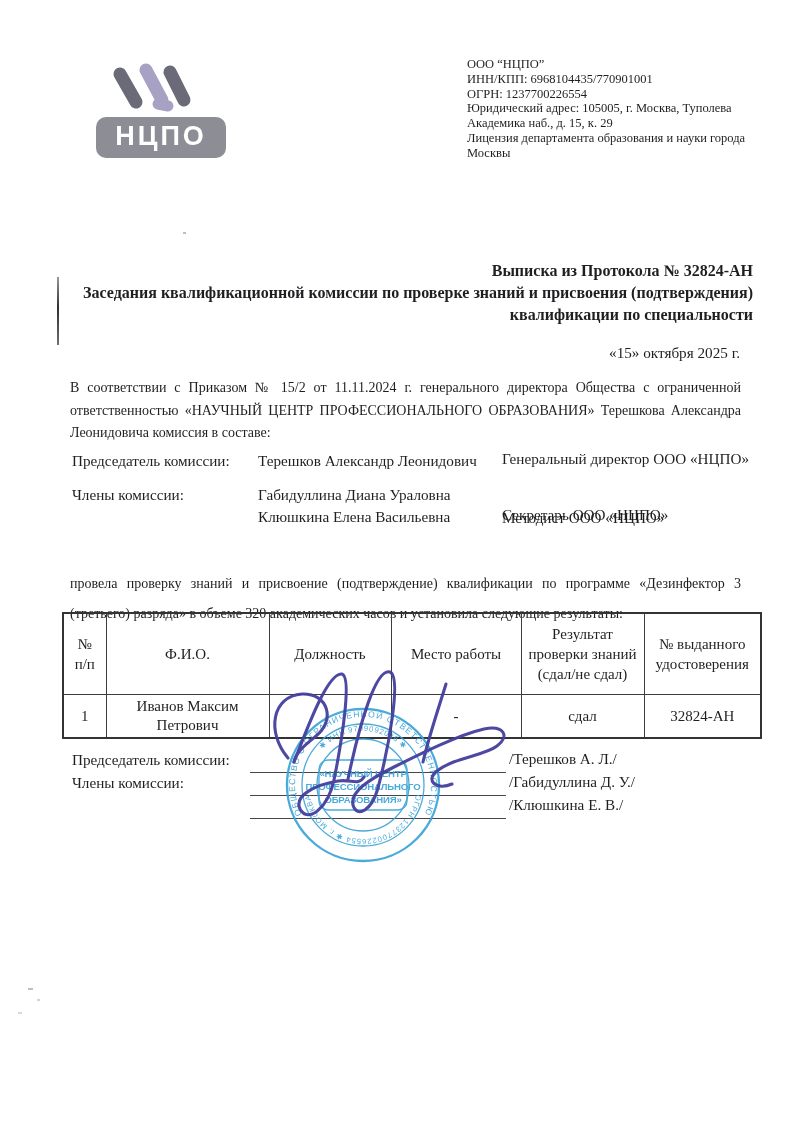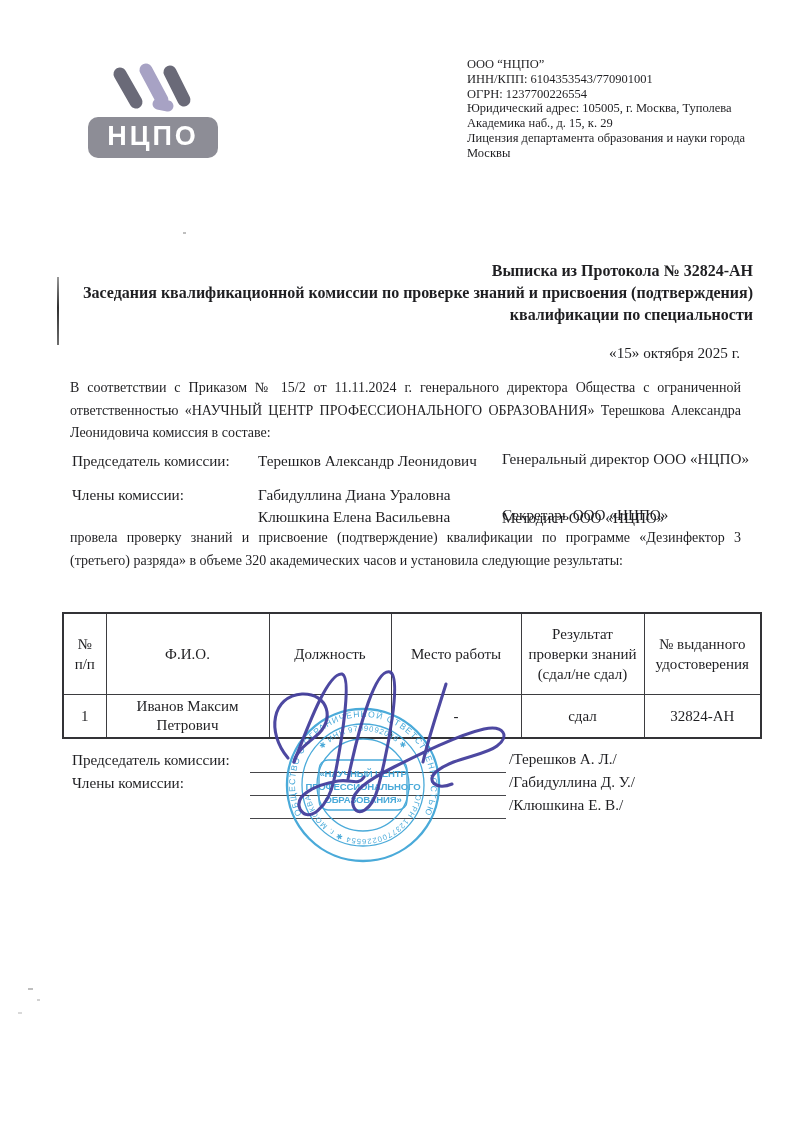--- a/index.html
+++ b/index.html
@@ -4,40 +4,40 @@
 <style>
   html,body{margin:0;padding:0;background:#ffffff;}
   .page{
     position:relative;width:793px;height:1122px;background:#ffffff;
     font-family:"Liberation Serif", serif;color:#1f1f22;overflow:hidden;
   }
   .abs{position:absolute;}
 
   
   .logo-badge{
-    position:absolute;left:88px;top:117px;width:130px;height:41px;
+    position:absolute;left:96px;top:117px;width:130px;height:41px;
     background:#8d8d96;border-radius:10px;display:flex;align-items:center;justify-content:center;
   }
   .logo-badge span{
     font-family:"Liberation Sans", sans-serif;font-weight:bold;color:#ffffff;
     font-size:27px;letter-spacing:3px;transform:translateY(-1px);
   }
 
   
   .lh-info{position:absolute;left:467px;top:57px;width:292px;font-size:12.5px;line-height:14.8px;}
   .lh-info div{white-space:normal;}
 
   
   .title-line{position:absolute;left:40px;width:713px;text-align:right;font-weight:bold;font-size:16px;}
   .doc-date{position:absolute;left:440px;top:344px;width:300px;text-align:right;font-size:15.2px;}
 
   
   .para{position:absolute;left:70px;width:671px;font-size:14px;text-align:justify;}
   .para-intro{top:377px;line-height:22.6px;}
-  .para-body{top:526px;line-height:23px;}
+  .para-body{top:569px;line-height:30px;}
 
   
   .comm-cell{position:absolute;font-size:15.2px;white-space:nowrap;}
 
   
   table.results{
     position:absolute;left:62px;top:612px;border-collapse:collapse;table-layout:fixed;
     width:698px;font-size:15px;
   }
   table.results td{
@@ -75,21 +75,21 @@
     <line x1="40" y1="10" x2="56" y2="40" stroke="#a7a2c4" stroke-width="13" stroke-linecap="round"></line>
     <line x1="52" y1="44" x2="62" y2="46" stroke="#a7a2c4" stroke-width="11" stroke-linecap="round"></line>
     <line x1="64" y1="12" x2="78" y2="40" stroke="#6a6a78" stroke-width="13" stroke-linecap="round"></line>
   </svg>
   <div class="logo-badge">
     <span>НЦПО</span>
   </div>
 
   <div class="lh-info">
     <div>ООО “НЦПО”</div>
-    <div>ИНН/КПП: 6104353543/770901001</div>
+    <div>ИНН/КПП: 6968104435/770901001</div>
     <div>ОГРН: 1237700226554</div>
     <div>Юридический адрес: 105005, г. Москва, Туполева</div>
     <div>Академика наб., д. 15, к. 29</div>
     <div>Лицензия департамента образования и науки города</div>
     <div>Москвы</div>
   </div>
 
   <div class="title-line" style="top:262px;">Выписка из Протокола № 32824-АН</div>
   <div class="title-line" style="top:284px;">Заседания квалификационной комиссии по проверке знаний и присвоения (подтверждения)</div>
   <div class="title-line" style="top:306px;">квалификации по специальности</div>

